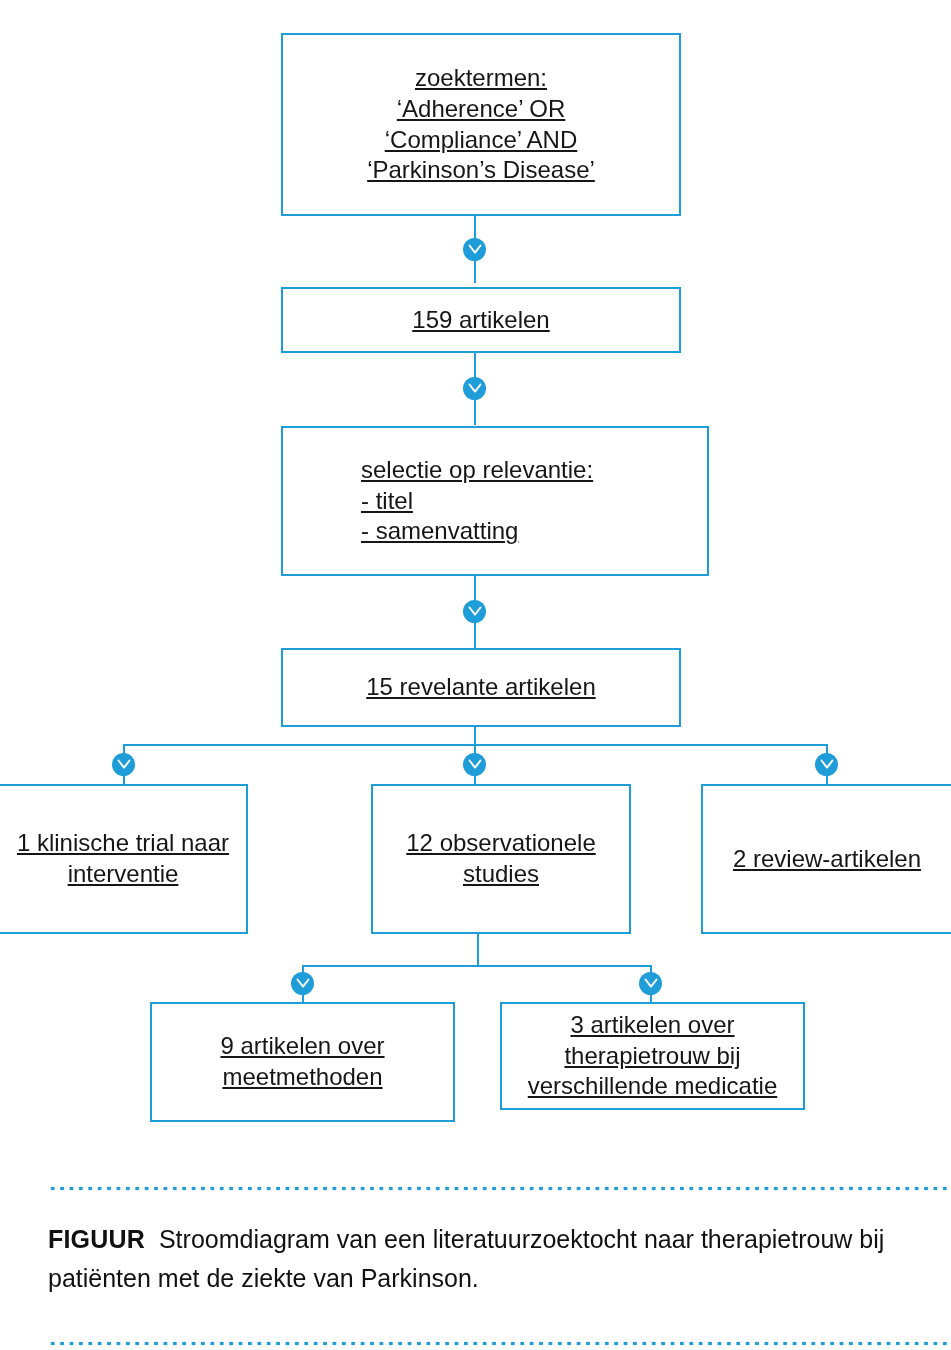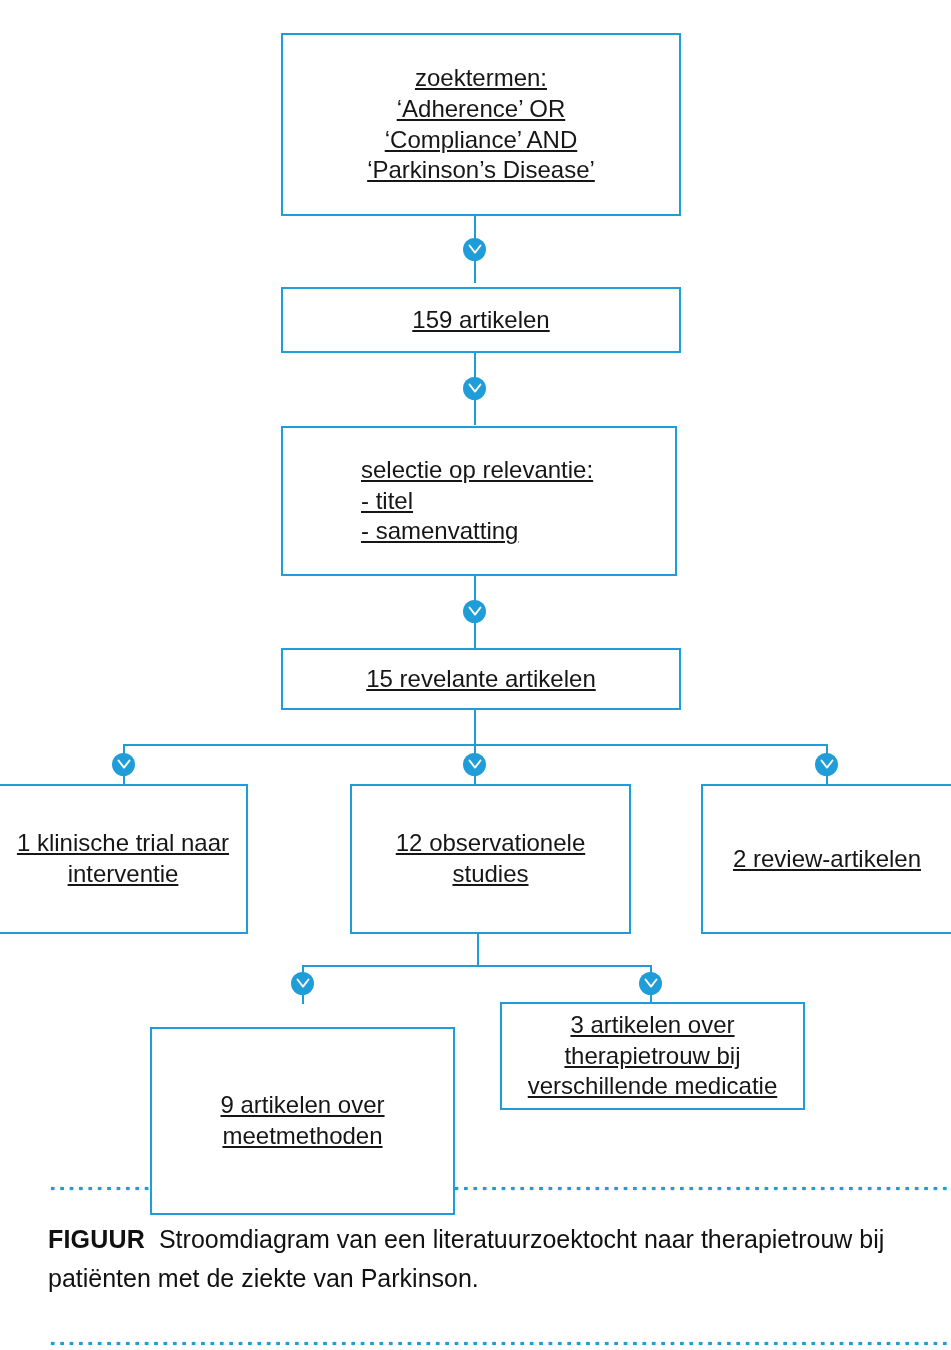--- a/index.html
+++ b/index.html
@@ -115,35 +115,35 @@
   <div class="vline" style="left:302px;top:965px;height:39px;"></div>
   <div class="vline" style="left:650px;top:965px;height:39px;"></div>
 
   <div class="node" style="left:281px;top:33px;width:400px;height:183px;">zoektermen:
 ‘Adherence’ OR
 ‘Compliance’ AND
 ‘Parkinson’s Disease’</div>
 
   <div class="node" style="left:281px;top:287px;width:400px;height:66px;">159 artikelen</div>
 
-  <div class="node left-align" style="left:281px;top:426px;width:396px;height:150px;">selectie op relevantie:
+  <div class="node left-align" style="left:281px;top:426px;width:428px;height:150px;">selectie op relevantie:
 - titel
 - samenvatting</div>
 
-  <div class="node" style="left:281px;top:648px;width:400px;height:62px;">15 revelante artikelen</div>
+  <div class="node" style="left:281px;top:648px;width:400px;height:79px;">15 revelante artikelen</div>
 
   <div class="node" style="left:-2px;top:784px;width:250px;height:150px;">1 klinische trial naar
 interventie</div>
 
-  <div class="node" style="left:350px;top:784px;width:281px;height:150px;">12 observationele
+  <div class="node" style="left:371px;top:784px;width:260px;height:150px;">12 observationele
 studies</div>
 
   <div class="node" style="left:701px;top:784px;width:252px;height:150px;">2 review-artikelen</div>
 
-  <div class="node" style="left:150px;top:1002px;width:305px;height:188px;margin-top:25px;">9 artikelen over
+  <div class="node" style="left:150px;top:1002px;width:305px;height:120px;">9 artikelen over
 meetmethoden</div>
 
   <div class="node" style="left:500px;top:1002px;width:305px;height:108px;">3 artikelen over
 therapietrouw bij
 verschillende medicatie</div>
 
   <div class="marker" style="left:463px;top:238px;">
     <svg width="14" height="11" viewBox="0 0 14 11" aria-hidden="true">
         <path d="M1.5 1.5 L7 8.6 L12.5 1.5" fill="none" stroke="#ffffff" stroke-width="1.9" stroke-linecap="round" stroke-linejoin="round"></path>
       </svg>

